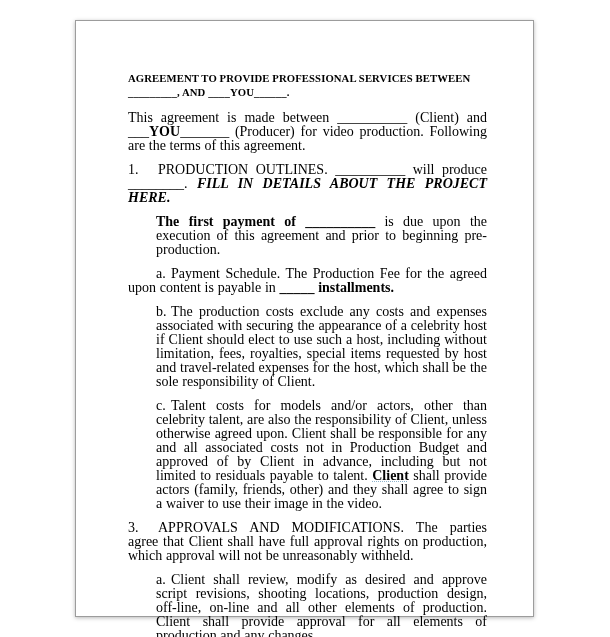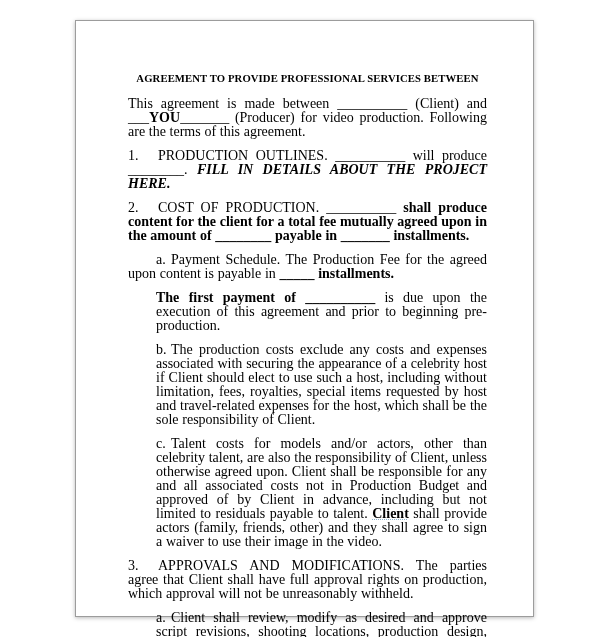--- a/index.html
+++ b/index.html
@@ -21,21 +21,21 @@
     background: #ffffff;
     border: 1px solid #9c9c9c;
     box-shadow: 0 1px 4px rgba(0,0,0,0.28);
     padding: 50px 46px 0 52px;
     color: #000000;
   }
   .doc-title {
     font-weight: bold;
     font-size: 10.7px;
     line-height: 14px;
-    text-align: center;
+    text-align: left;
     margin: 0 0 12px 0;
     letter-spacing: 0.1px;
   }
   .doc-body { font-size: 14px; line-height: 14px; }
   .para {
     margin: 0 0 10px 0;
     text-align: justify;
     word-spacing: 0.2px;
   }
   .para.sub { margin-left: 28px; }
@@ -51,26 +51,26 @@
     font-weight: bold;
   }
 </style>
 </head>
 <body>
 
 <div class="canvas">
   <div class="page">
     <div class="doc-title">
       <div>AGREEMENT TO PROVIDE PROFESSIONAL SERVICES BETWEEN</div>
+      <div>_________, AND ____YOU______.</div>
     </div>
     <div class="doc-body">
         <p class="para "><span class="">This agreement is made between __________ (Client) and ___</span><span class="b">YOU</span><span class="">_______ (Producer) for video production. Following are the terms of this agreement.</span></p>
         <p class="para sec"><span class="num-main">1.</span><span class="">PRODUCTION OUTLINES. __________ will produce ________. </span><span class="b i">FILL IN DETAILS ABOUT THE PROJECT HERE.</span></p>
-        <p class="para sec"><span class="num-main">2.</span><span class="">COST OF PRODUCTION. __________ </span><span class="b">shall produce content for the client for a total fee mutually agreed upon in the amount of ________ payable in _______ installments.</span></p>
+        <p class="para sub"><span class="b">The first payment of __________ </span><span class="">is due upon the execution of this agreement and prior to beginning pre-production.</span></p>
         <p class="para sub-hang"><span class="num-sub">a.</span><span class="">Payment Schedule. The Production Fee for the agreed upon content is payable in </span><span class="b">_____ installments.</span></p>
-        <p class="para sub"><span class="b">The first payment of __________ </span><span class="">is due upon the execution of this agreement and prior to beginning pre-production.</span></p>
         <p class="para sub"><span class="num-sub">b.</span><span class="">The production costs exclude any costs and expenses associated with securing the appearance of a celebrity host if Client should elect to use such a host, including without limitation, fees, royalties, special items requested by host and travel-related expenses for the host, which shall be the sole responsibility of Client.</span></p>
         <p class="para sub"><span class="num-sub">c.</span><span class="">Talent costs for models and/or actors, other than celebrity talent, are also the responsibility of Client, unless otherwise agreed upon. Client shall be responsible for any and all associated costs not in Production Budget and approved of by Client in advance, including but not limited to residuals payable to talent. </span><span class="squiggle">Client</span><span class=""> shall provide actors (family, friends, other) and they shall agree to sign a waiver to use their image in the video.</span></p>
         <p class="para sec"><span class="num-main">3.</span><span class="">APPROVALS AND MODIFICATIONS.  The parties agree that Client shall have full approval rights on production, which approval will not be unreasonably withheld.</span></p>
         <p class="para sub"><span class="num-sub">a.</span><span class="">Client shall review, modify as desired and approve script revisions, shooting locations, production design, off-line, on-line and all other elements of production. Client shall provide approval for all elements of production and any changes.</span></p>
       </div>
   </div>
 </div>
 
 </body></html>

